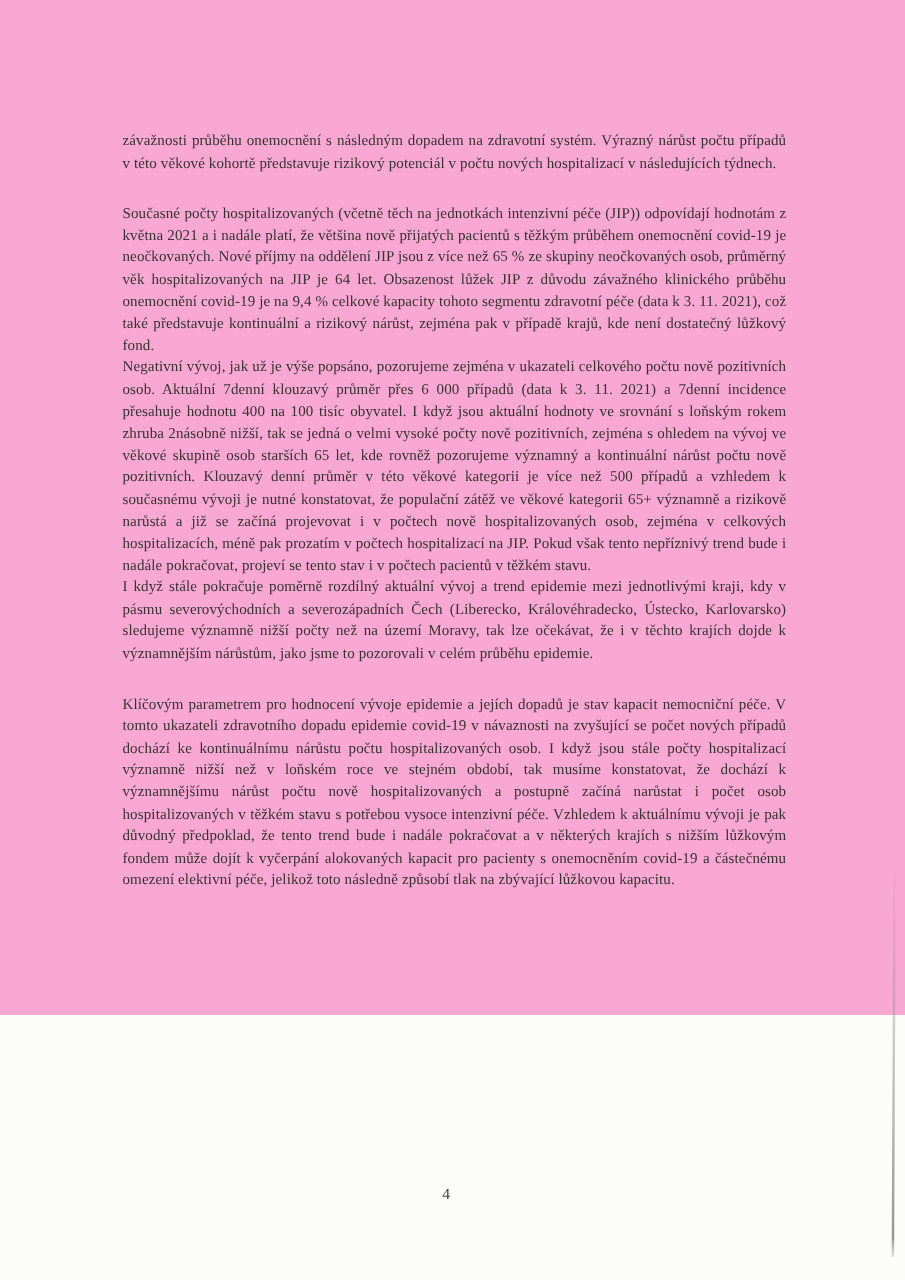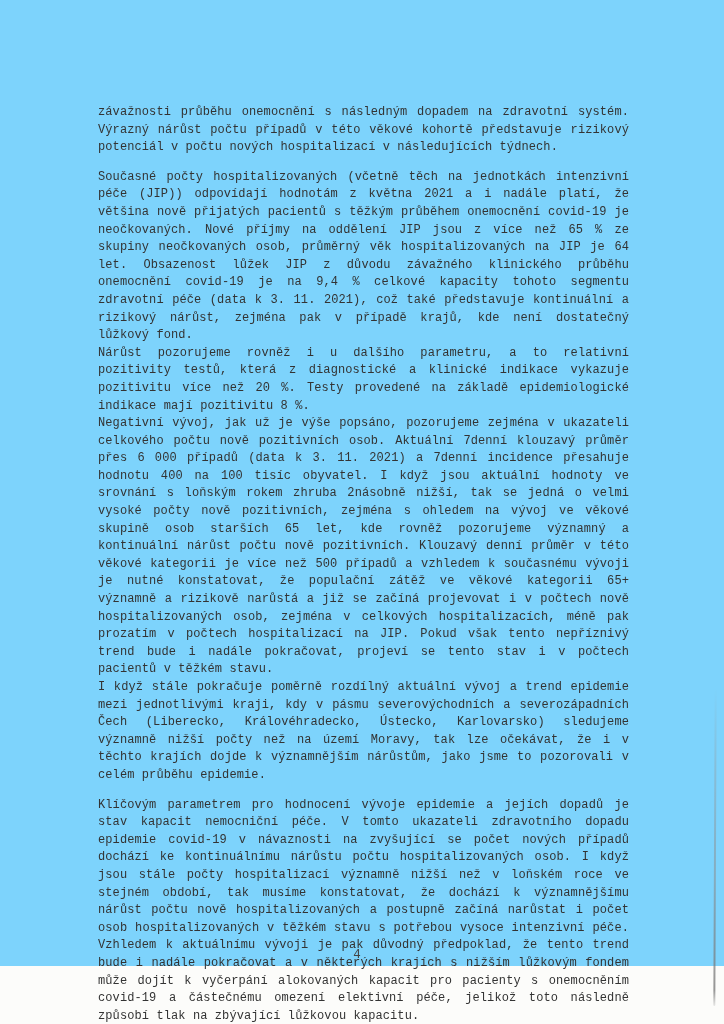--- a/index.html
+++ b/index.html
@@ -6,41 +6,41 @@
     margin: 0;
     padding: 0;
     width: 724px;
     height: 1024px;
     overflow: hidden;
     background: #fcfcfa;
   }
   .page {
     position: relative;
     width: 724px;
-    height: 966px;
-    background: #7dd3fc;
-    font-family: Liberation Mono, monospace;
+    height: 812px;
+    background: #f9a8d4;
+    font-family: Liberation Serif, serif;
     color: #333333;
   }
   .text-body {
     position: absolute;
     left: 98px;
     top: 104px;
     width: 531px;
     font-size: 12px;
     line-height: 17.6px;
     text-align: justify;
     letter-spacing: 0.1px;
   }
   .text-body p {
     margin: 0;
     padding: 0;
   }
   .text-body p.gap {
-    margin-top: 12px;
+    margin-top: 23px;
   }
   .page-number {
     position: absolute;
     left: 0;
     top: 948px;
     width: 714px;
     text-align: center;
     font-size: 12.5px;
     color: #444444;
   }
@@ -61,21 +61,20 @@
   }
 </style>
 </head>
 <body>
 
 <div class="page">
 
   <div class="text-body">
     <p>závažnosti průběhu onemocnění s následným dopadem na zdravotní systém. Výrazný nárůst počtu případů v této věkové kohortě představuje rizikový potenciál v počtu nových hospitalizací v následujících týdnech.</p>
     <p class="gap">Současné počty hospitalizovaných (včetně těch na jednotkách intenzivní péče (JIP)) odpovídají hodnotám z května 2021 a i nadále platí, že většina nově přijatých pacientů s těžkým průběhem onemocnění covid-19 je neočkovaných. Nové příjmy na oddělení JIP jsou z více než 65 % ze skupiny neočkovaných osob, průměrný věk hospitalizovaných na JIP je 64 let. Obsazenost lůžek JIP z důvodu závažného klinického průběhu onemocnění covid-19 je na 9,4 % celkové kapacity tohoto segmentu zdravotní péče (data k 3. 11. 2021), což také představuje kontinuální a rizikový nárůst, zejména pak v případě krajů, kde není dostatečný lůžkový fond.</p>
-    <p>Nárůst pozorujeme rovněž i u dalšího parametru, a to relativní pozitivity testů, která z diagnostické a klinické indikace vykazuje pozitivitu více než 20 %. Testy provedené na základě epidemiologické indikace mají pozitivitu 8 %.</p>
     <p>Negativní vývoj, jak už je výše popsáno, pozorujeme zejména v ukazateli celkového počtu nově pozitivních osob. Aktuální 7denní klouzavý průměr přes 6 000 případů (data k 3. 11. 2021) a 7denní incidence přesahuje hodnotu 400 na 100 tisíc obyvatel. I když jsou aktuální hodnoty ve srovnání s loňským rokem zhruba 2násobně nižší, tak se jedná o velmi vysoké počty nově pozitivních, zejména s ohledem na vývoj ve věkové skupině osob starších 65 let, kde rovněž pozorujeme významný a kontinuální nárůst počtu nově pozitivních. Klouzavý denní průměr v této věkové kategorii je více než 500 případů a vzhledem k současnému vývoji je nutné konstatovat, že populační zátěž ve věkové kategorii 65+ významně a rizikově narůstá a již se začíná projevovat i v počtech nově hospitalizovaných osob, zejména v celkových hospitalizacích, méně pak prozatím v počtech hospitalizací na JIP. Pokud však tento nepříznivý trend bude i nadále pokračovat, projeví se tento stav i v počtech pacientů v těžkém stavu.</p>
     <p>I když stále pokračuje poměrně rozdílný aktuální vývoj a trend epidemie mezi jednotlivými kraji, kdy v pásmu severovýchodních a severozápadních Čech (Liberecko, Královéhradecko, Ústecko, Karlovarsko) sledujeme významně nižší počty než na území Moravy, tak lze očekávat, že i v těchto krajích dojde k významnějším nárůstům, jako jsme to pozorovali v celém průběhu epidemie.</p>
     <p class="gap">Klíčovým parametrem pro hodnocení vývoje epidemie a jejích dopadů je stav kapacit nemocniční péče. V tomto ukazateli zdravotního dopadu epidemie covid-19 v návaznosti na zvyšující se počet nových případů dochází ke kontinuálnímu nárůstu počtu hospitalizovaných osob. I když jsou stále počty hospitalizací významně nižší než v loňském roce ve stejném období, tak musíme konstatovat, že dochází k významnějšímu nárůst počtu nově hospitalizovaných a postupně začíná narůstat i počet osob hospitalizovaných v těžkém stavu s potřebou vysoce intenzivní péče. Vzhledem k aktuálnímu vývoji je pak důvodný předpoklad, že tento trend bude i nadále pokračovat a v některých krajích s nižším lůžkovým fondem může dojít k vyčerpání alokovaných kapacit pro pacienty s onemocněním covid-19 a částečnému omezení elektivní péče, jelikož toto následně způsobí tlak na zbývající lůžkovou kapacitu.</p>
   </div>
 
   <div class="scan-edge"></div>
 
   <div class="page-number">4</div>
 
 </div>

